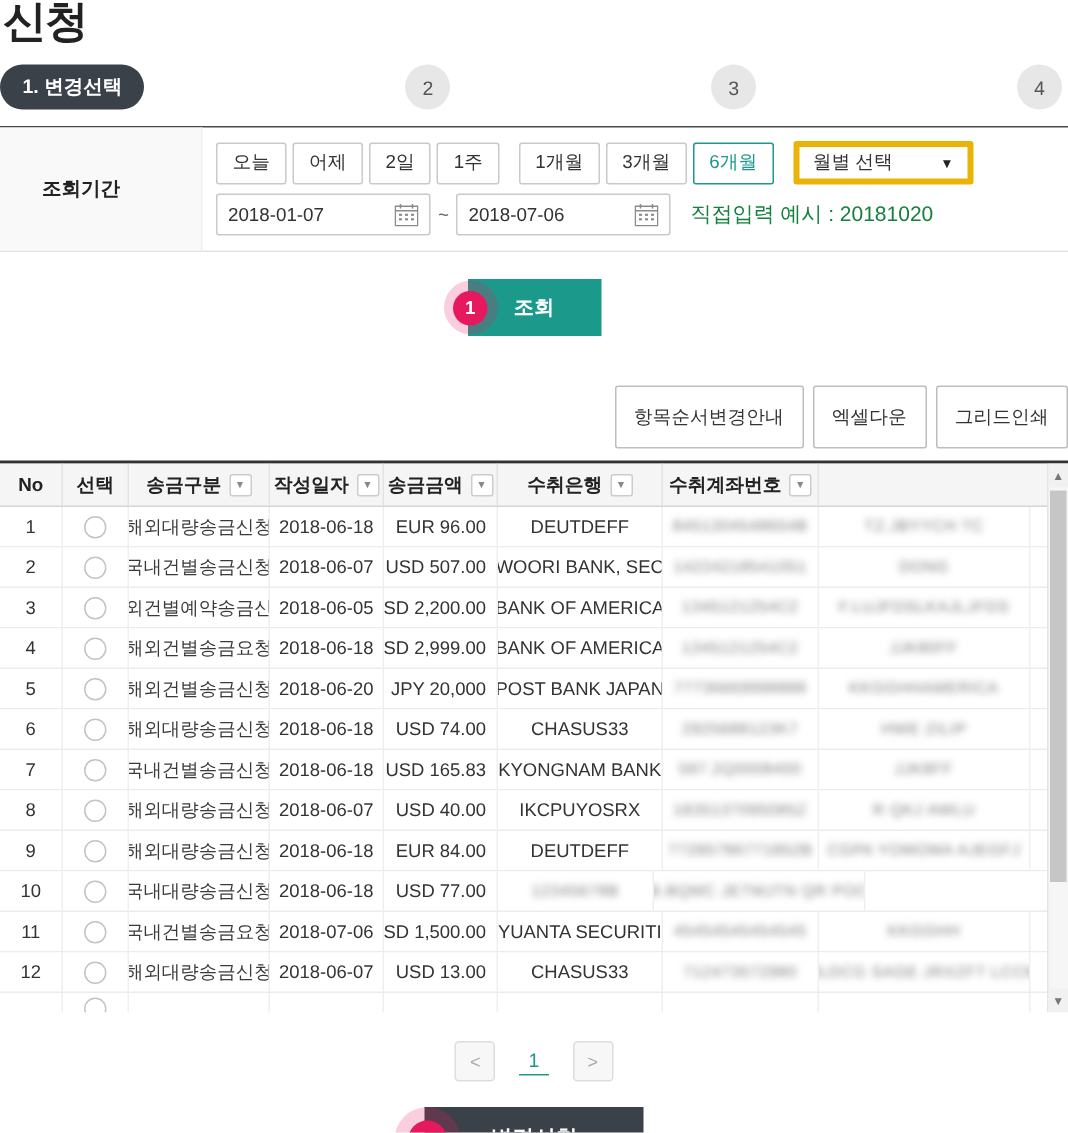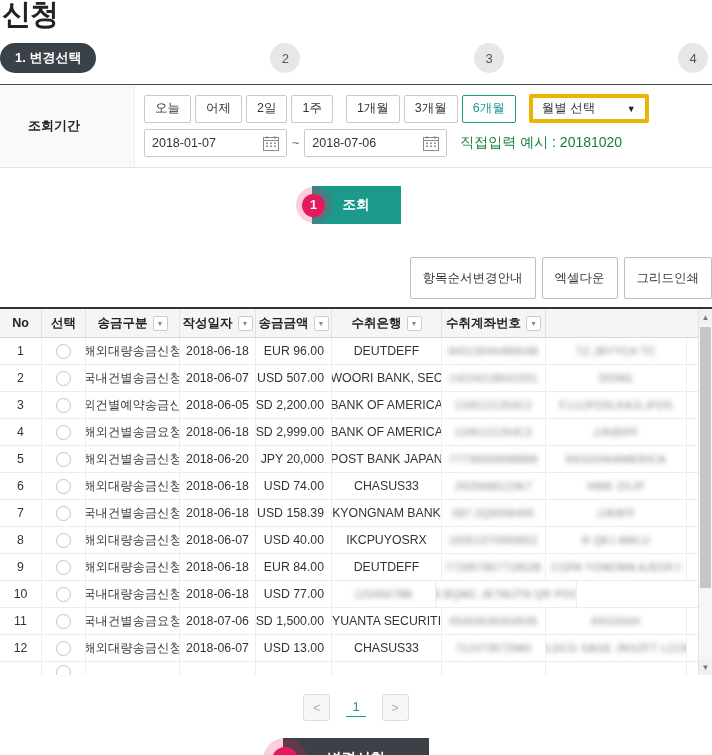--- a/index.html
+++ b/index.html
@@ -332,21 +332,21 @@
 
         <div class="trow">
           <div class="td c-no">7</div>
           <div class="td c-sel">
             <span class="radio"></span>
           </div>
           <div class="td c-type">
             <span class="rowlink">국내건별송금신청</span>
           </div>
           <div class="td c-date">2018-06-18</div>
-          <div class="td c-amt">USD 158.39</div>
+          <div class="td c-amt">USD 165.83</div>
           <div class="td c-bank">KYONGNAM BANK</div>
           <div class="td c-acct">
             <span class="masked">587.2Q0008400</span>
           </div>
           <div class="td c-rcpt">
             <span class="masked">JJK8FF</span>
           </div>
           <div class="td c-pad"></div>
         </div>
 

